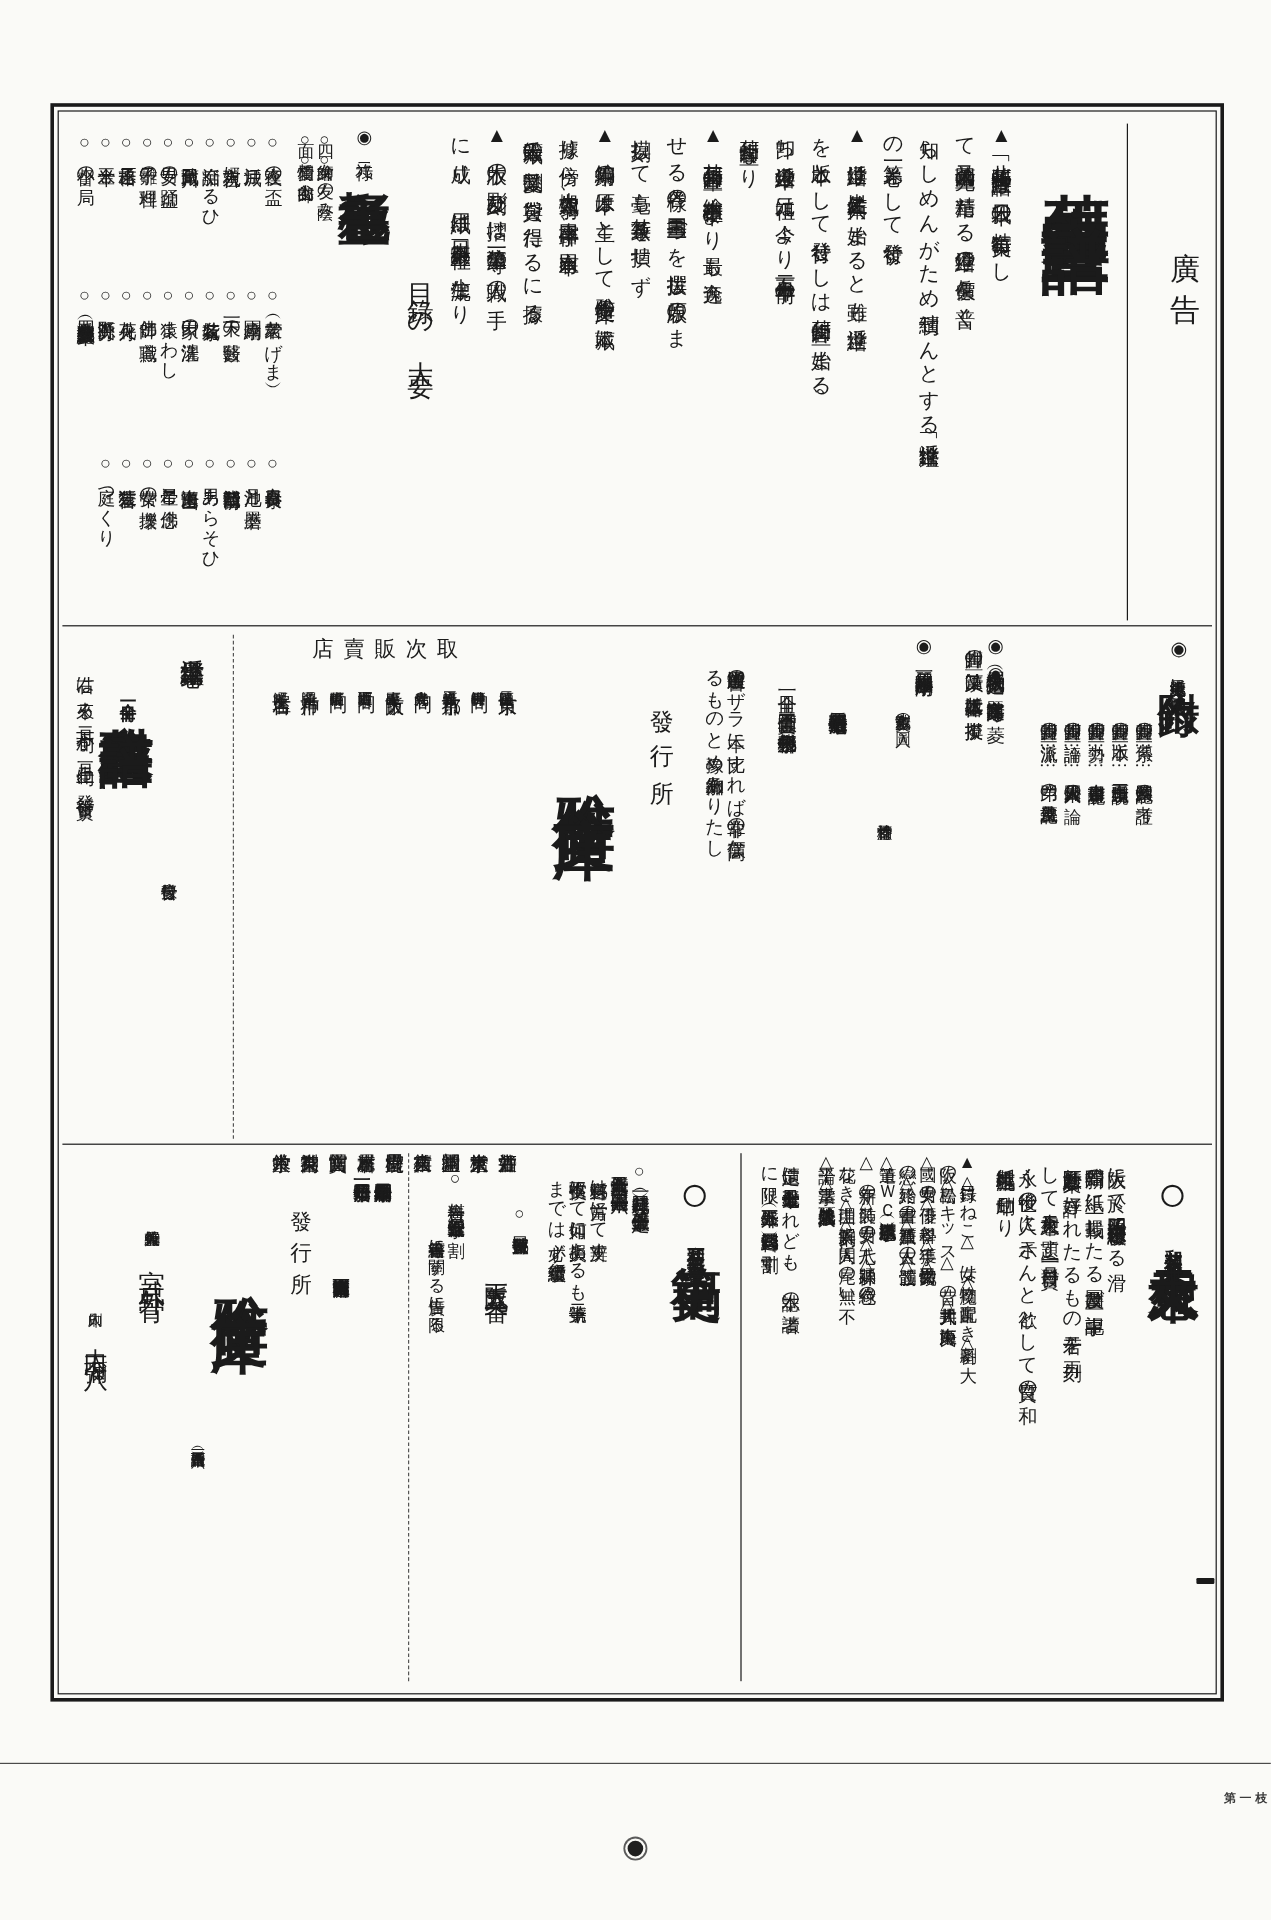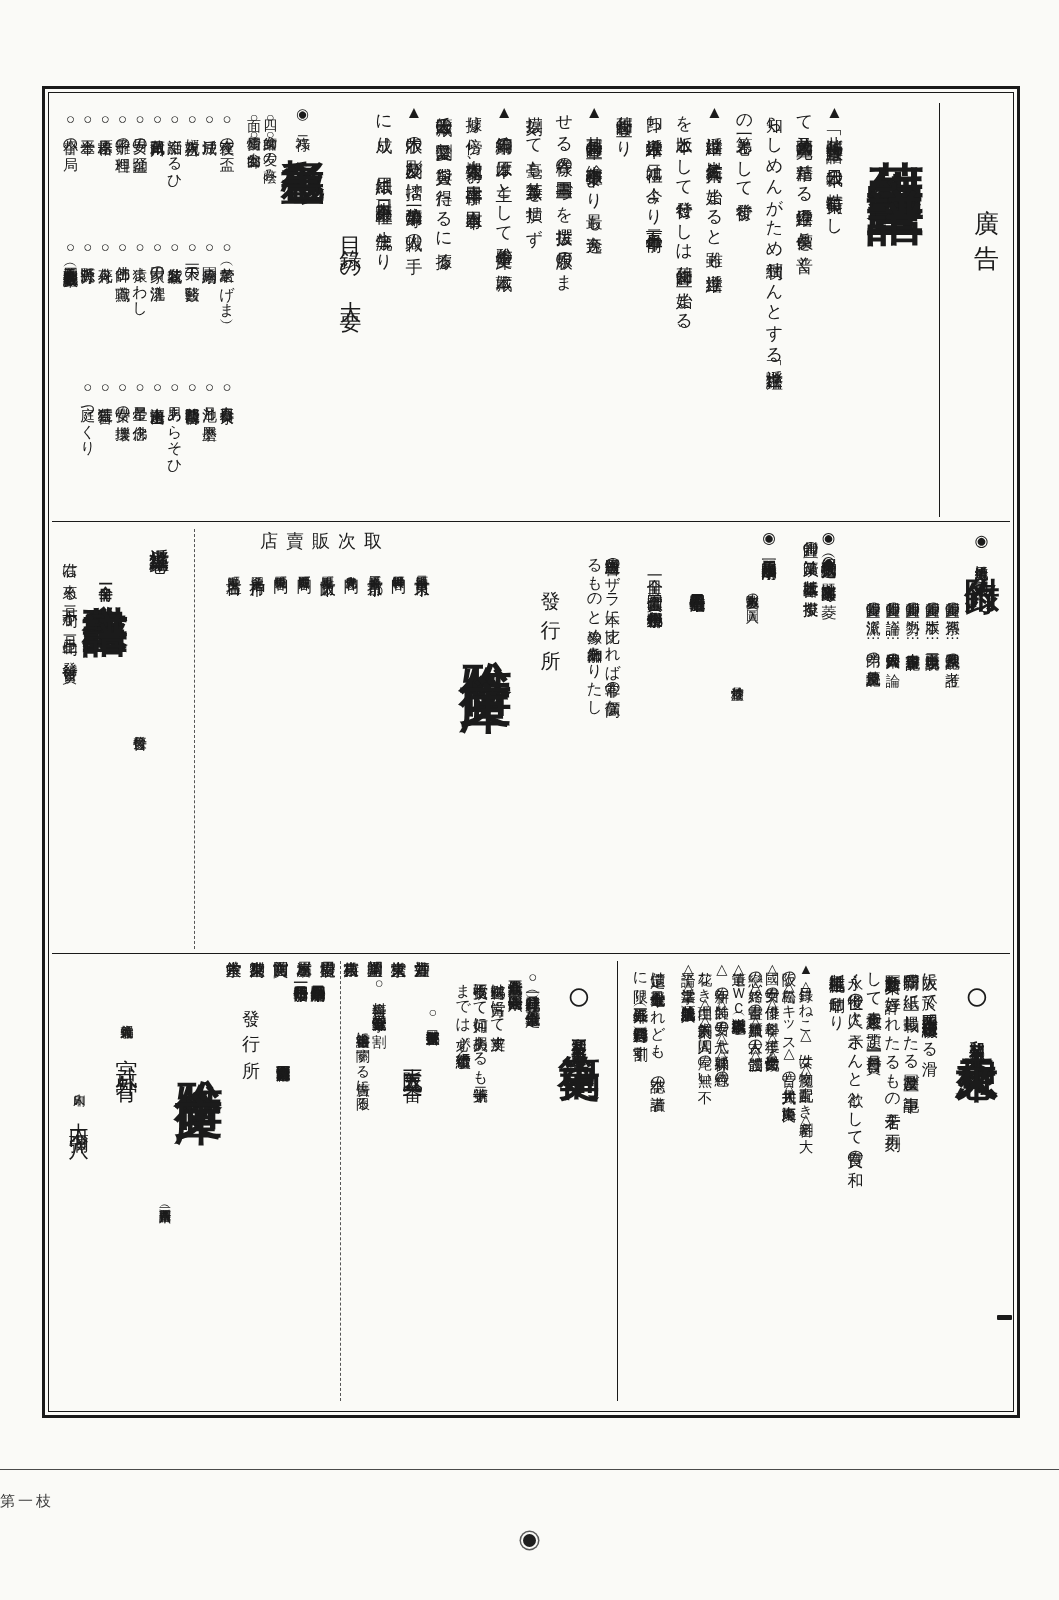--- a/index.html
+++ b/index.html
@@ -90,21 +90,21 @@
   .pub-name-bot{font-size:48px;font-weight:bold;letter-spacing:5px;padding-top:80px;}
   .phone-col{font-size:12px;padding-top:240px;margin-left:4px;}
   .editor-col{padding-top:54px;margin-left:10px;}
   .editor-label{font-size:13px;}
   .editor-name{font-size:22px;letter-spacing:8px;margin-top:26px;}
   .printer-col{padding-top:124px;margin-left:6px;}
   .printer-label{font-size:12px;}
   .printer-name{font-size:20px;letter-spacing:6px;margin-top:22px;}
   
   .footer-line{position:absolute;top:1469px;left:0;width:1059px;border-top:1px solid #4a4a4a;}
-  .footer-label{position:absolute;top:1492px;left:0;width:1059px;text-align:left;font-size:15px;letter-spacing:3px;color:#3a3a3a;}
+  .footer-label{position:absolute;top:1492px;left:0;width:1059px;text-align:right;font-size:10px;letter-spacing:3px;color:#3a3a3a;font-weight:bold;}
   .hole-mark{
     position:absolute;top:1534px;left:523px;width:13px;height:13px;border-radius:50%;
     background:#1f1f1f;box-shadow:0 0 0 2px #fafaf7,0 0 0 3.5px #5a5a5a;
   }
   .fold-mark{position:absolute;top:1315px;left:997px;width:15px;height:5px;background:#1a1a1a;border-radius:1px;}
 </style>
 </head>
 <body>
 
 <div class="frame">

